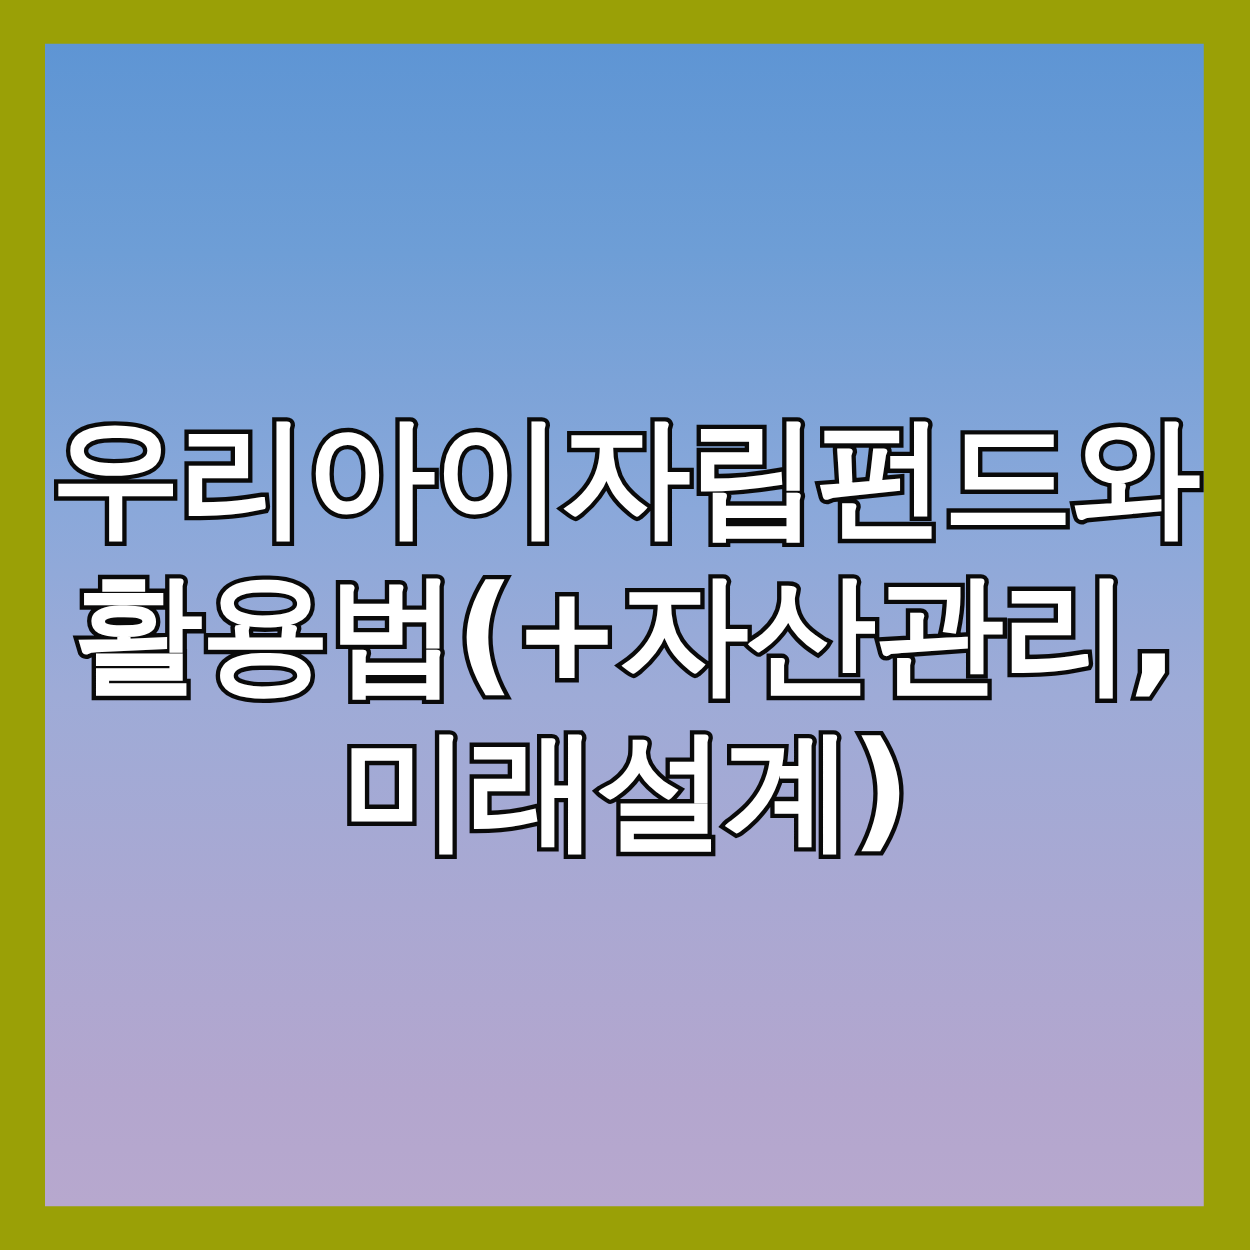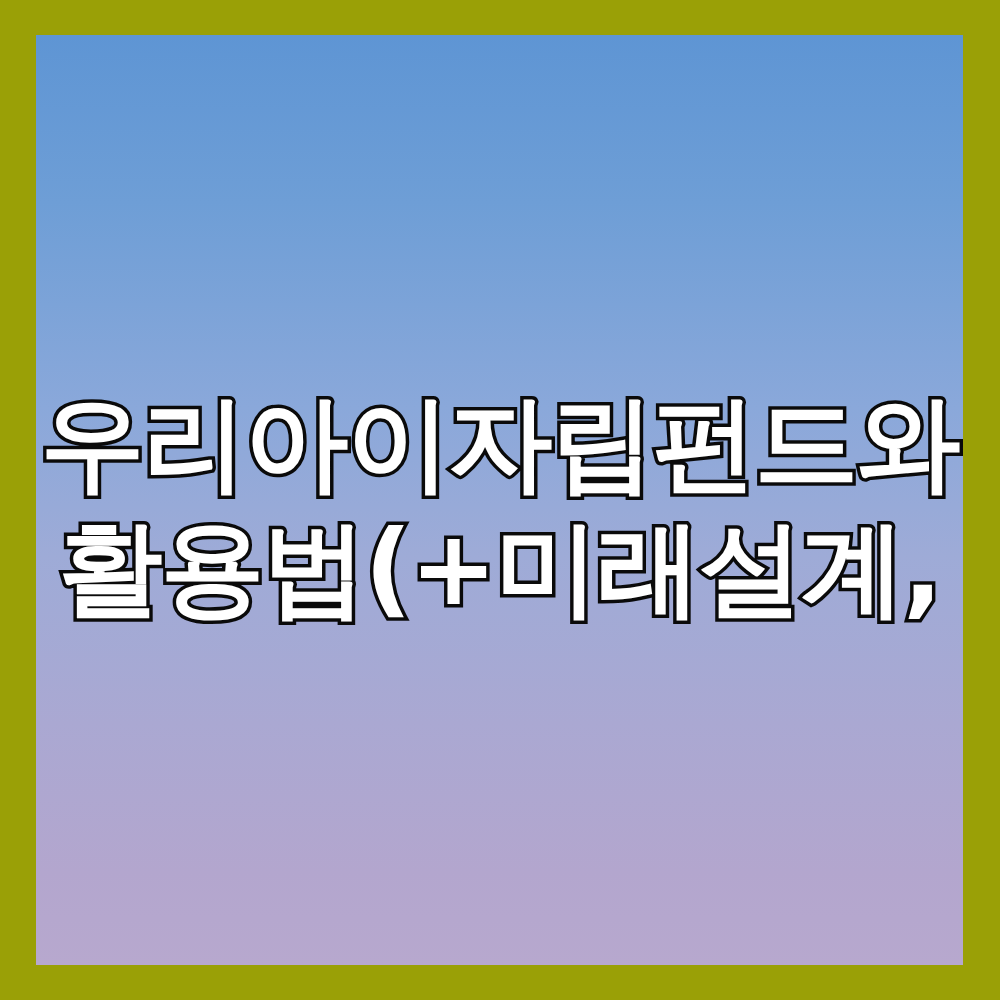--- a/index.html
+++ b/index.html
@@ -93,18 +93,19 @@
 
 <div id="thumbnail-canvas">
 
   <div id="gradient-panel">
 
     <div id="headline-block">
 
       <span class="headline-line">우리아이자립펀드와</span>
 
 
-      <span class="headline-line">활용법(+미래설계,</span>
+      <span class="headline-line">활용법(+자산관리,</span>
 
+      <span class="headline-line">미래설계)</span>
 
     </div>
   </div>
 </div>
 
 </body></html>

